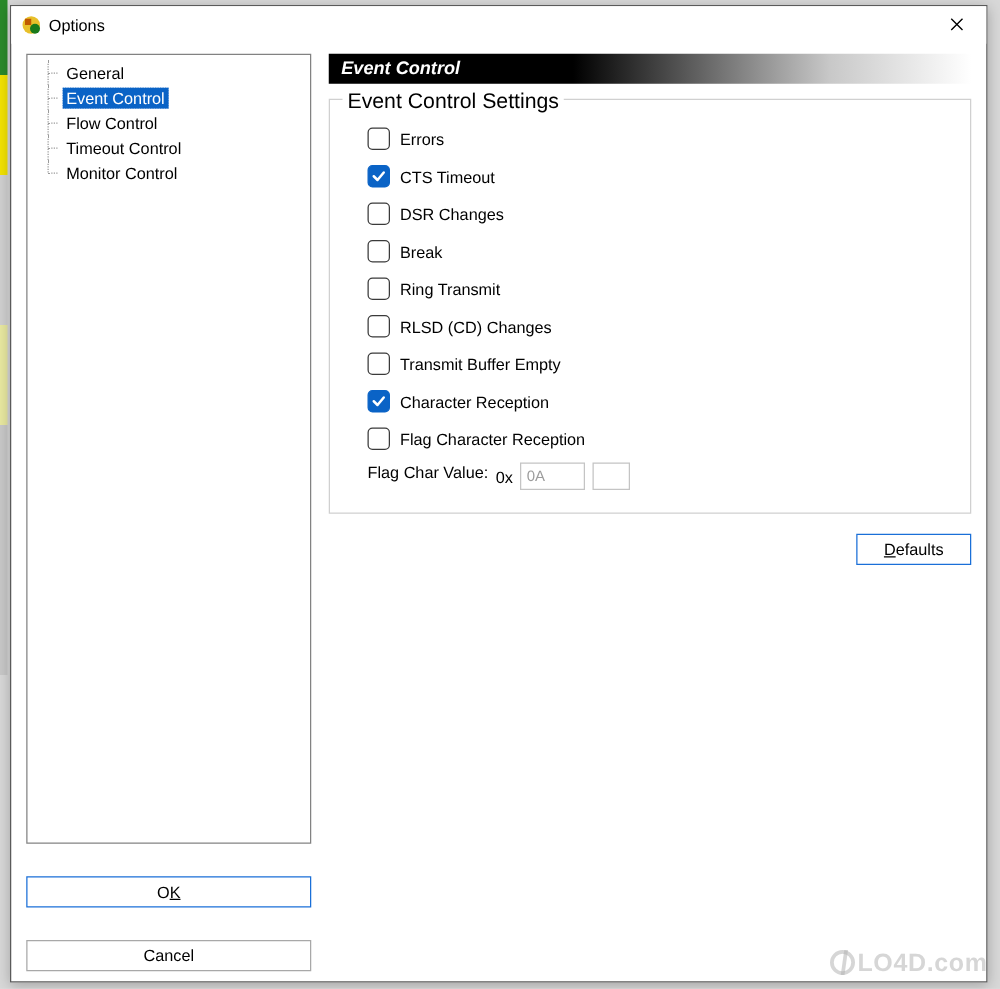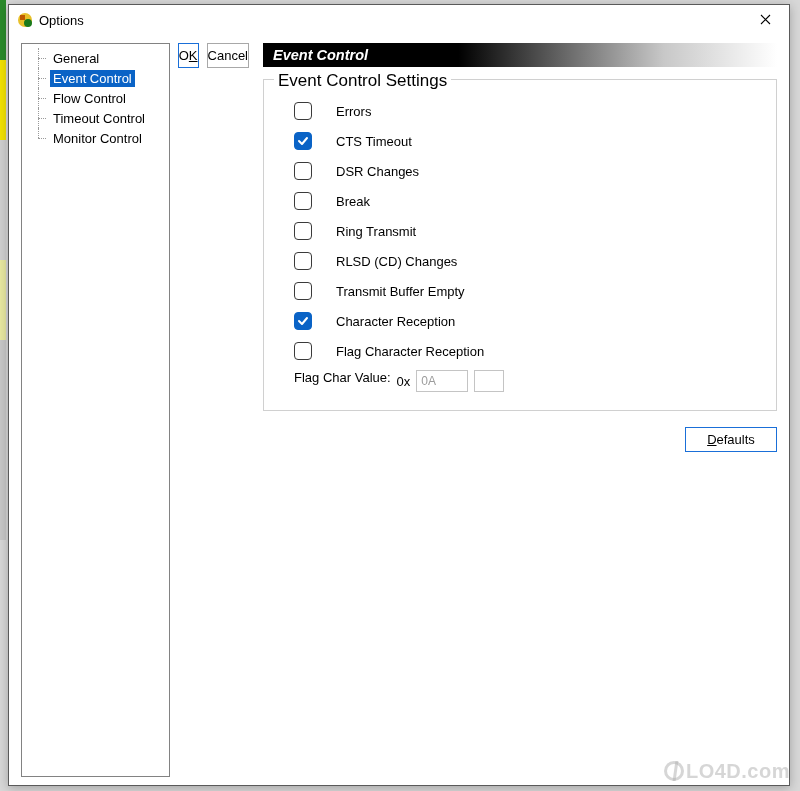--- a/index.html
+++ b/index.html
@@ -41,21 +41,21 @@
   .titlebar .title { flex:1; font-size:13px; color:#000; }
   .titlebar .close {
     width:44px; text-align:center; font-size:14px; line-height:30px;
     color:#000; background:transparent;
   }
 
   .body {
     flex:1; display:flex; padding:8px 12px 8px 12px; gap:14px;
   }
   .left-col {
-    width:228px; display:flex; flex-direction:row; gap:8px;
+    width:228px; display:flex; flex-direction:column; gap:26px;
   }
   .tree {
     flex:1;
     border:1px solid #828282;
     background:#fff;
     padding:4px 2px;
     overflow:auto;
   }
   .tree-item {
     display:flex; align-items:center;
@@ -101,21 +101,21 @@
     margin-top:12px;
     border:1px solid #d0d0d0;
     padding:16px 18px 18px 18px;
     position:relative;
   }
   .groupbox-title{
     position:absolute; top:-9px; left:10px; background:#fff;
     padding:0 4px; font-size:17px; color:#000;
   }
   .chk-row{
-    display:flex; align-items:center; gap:24px;
+    display:flex; align-items:center; gap:8px;
     height:30px; padding-left:12px;
   }
   .chk {
     width:18px; height:18px; border:1.3px solid #3a3a3a; border-radius:4px;
     background:#fff; display:flex; align-items:center; justify-content:center;
     flex:0 0 18px;
   }
   .chk.checked{ background:#0a63c6; border-color:#0a63c6; }
   .chk.checked svg{ display:block; }
   .chk svg{ display:none; width:12px; height:12px; }

